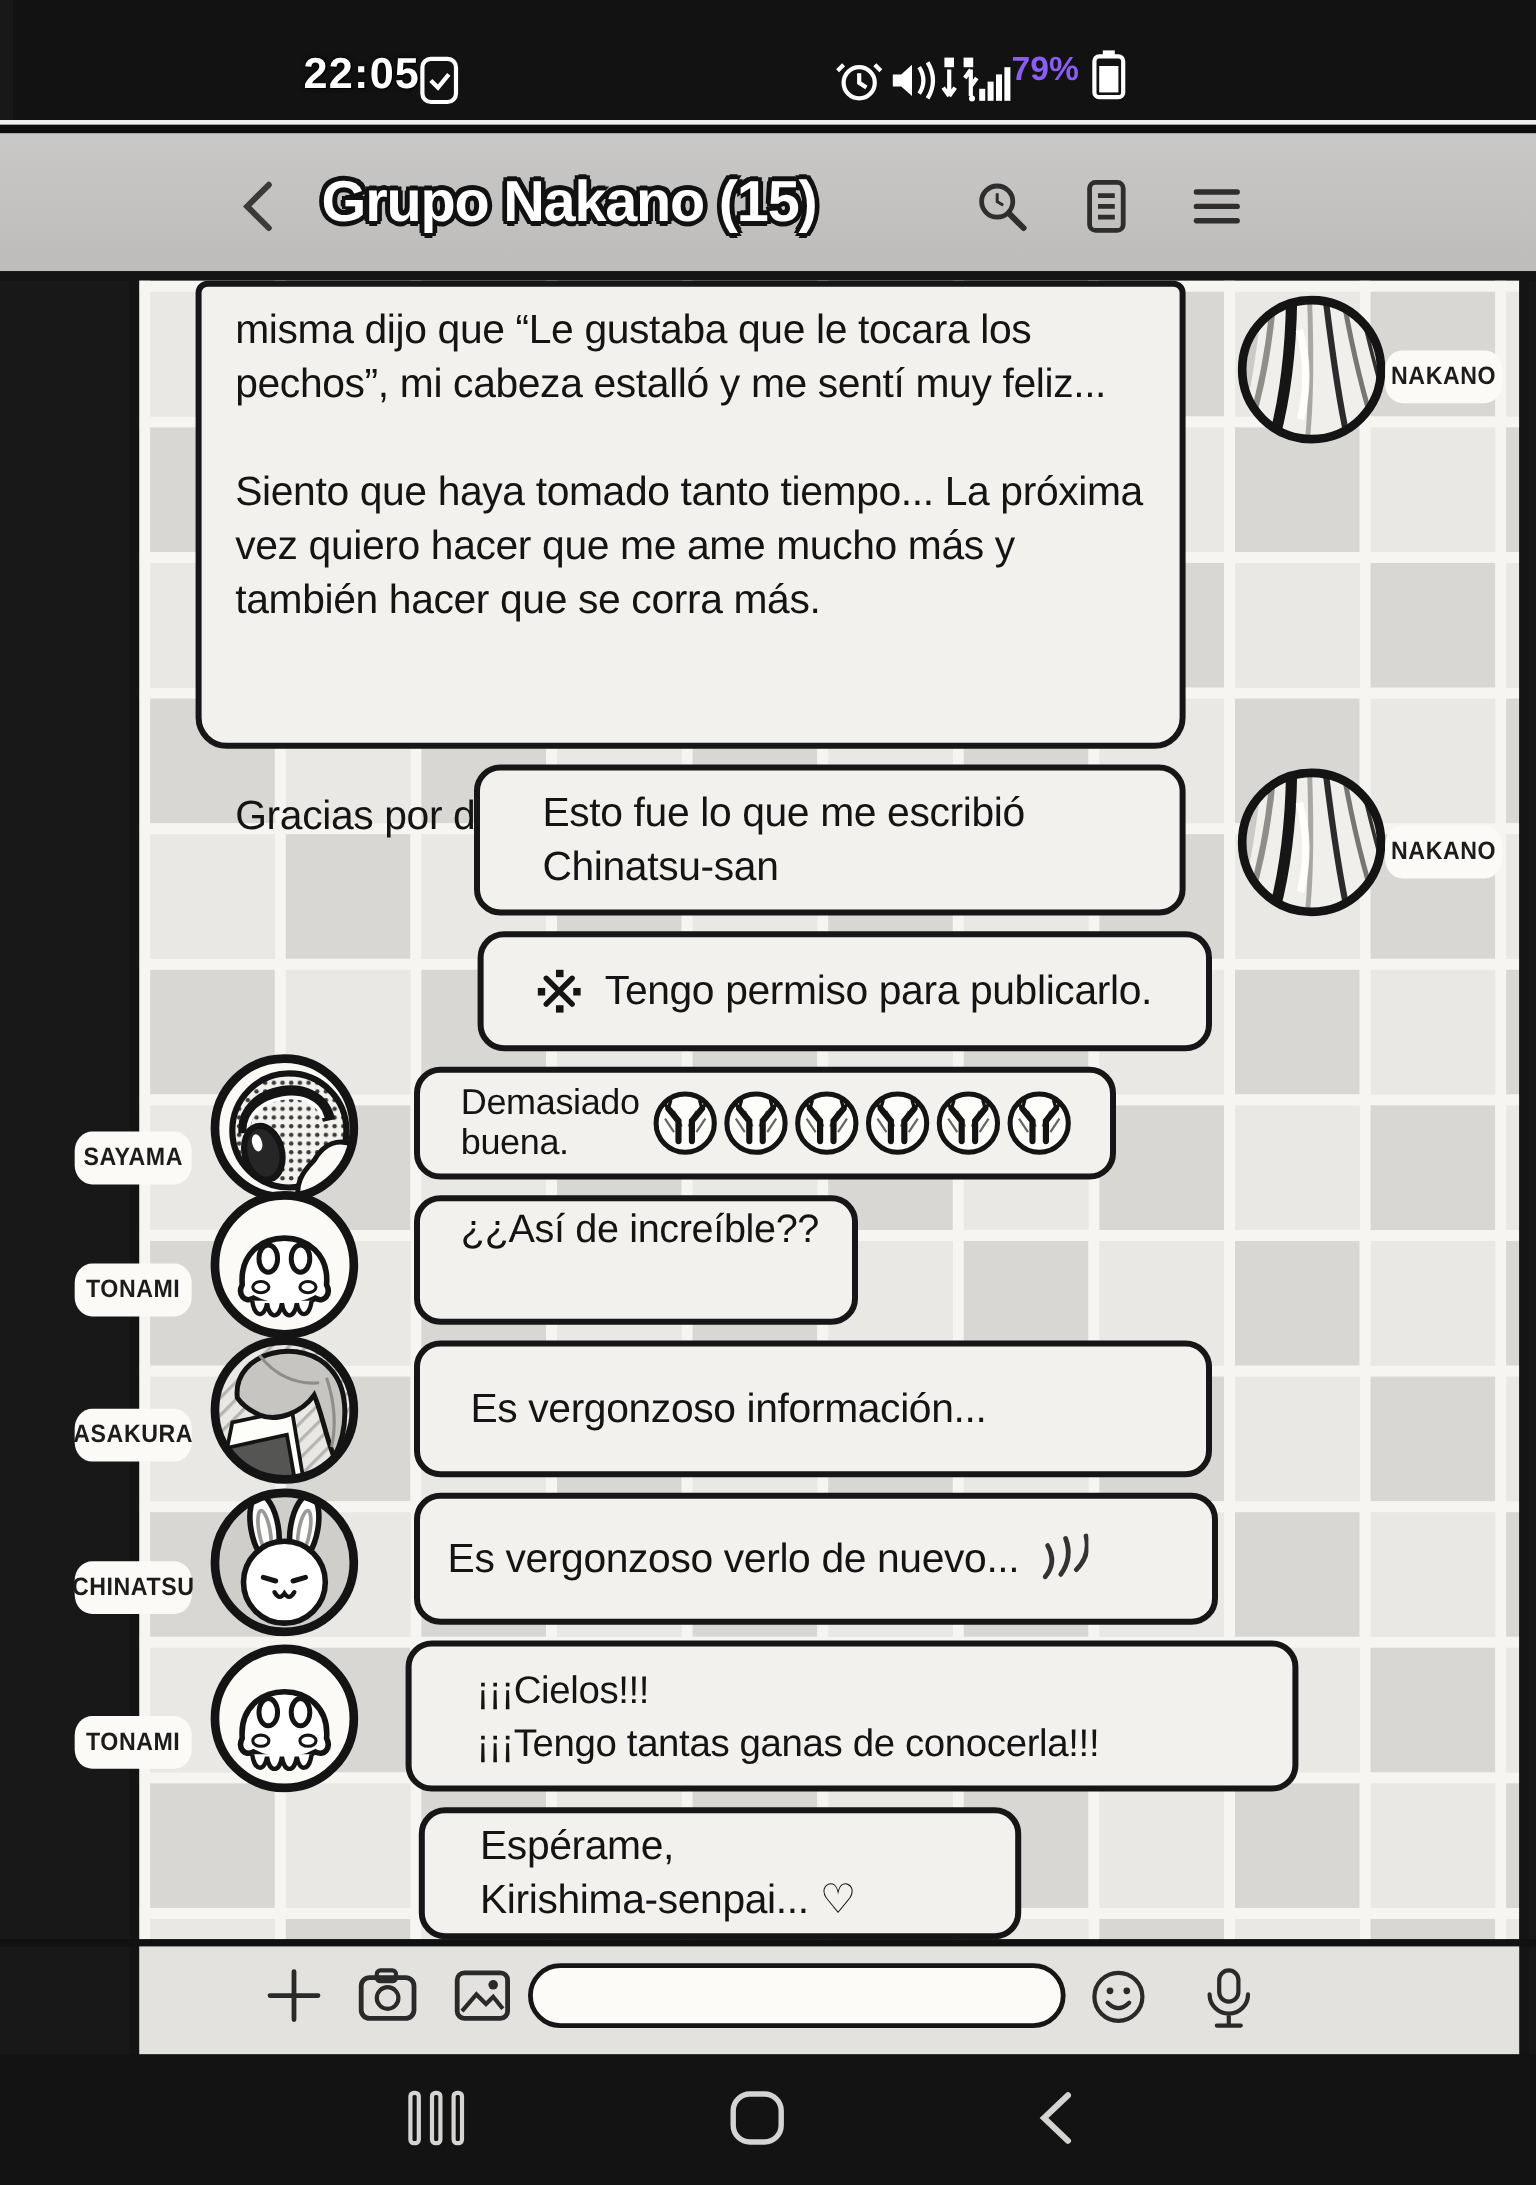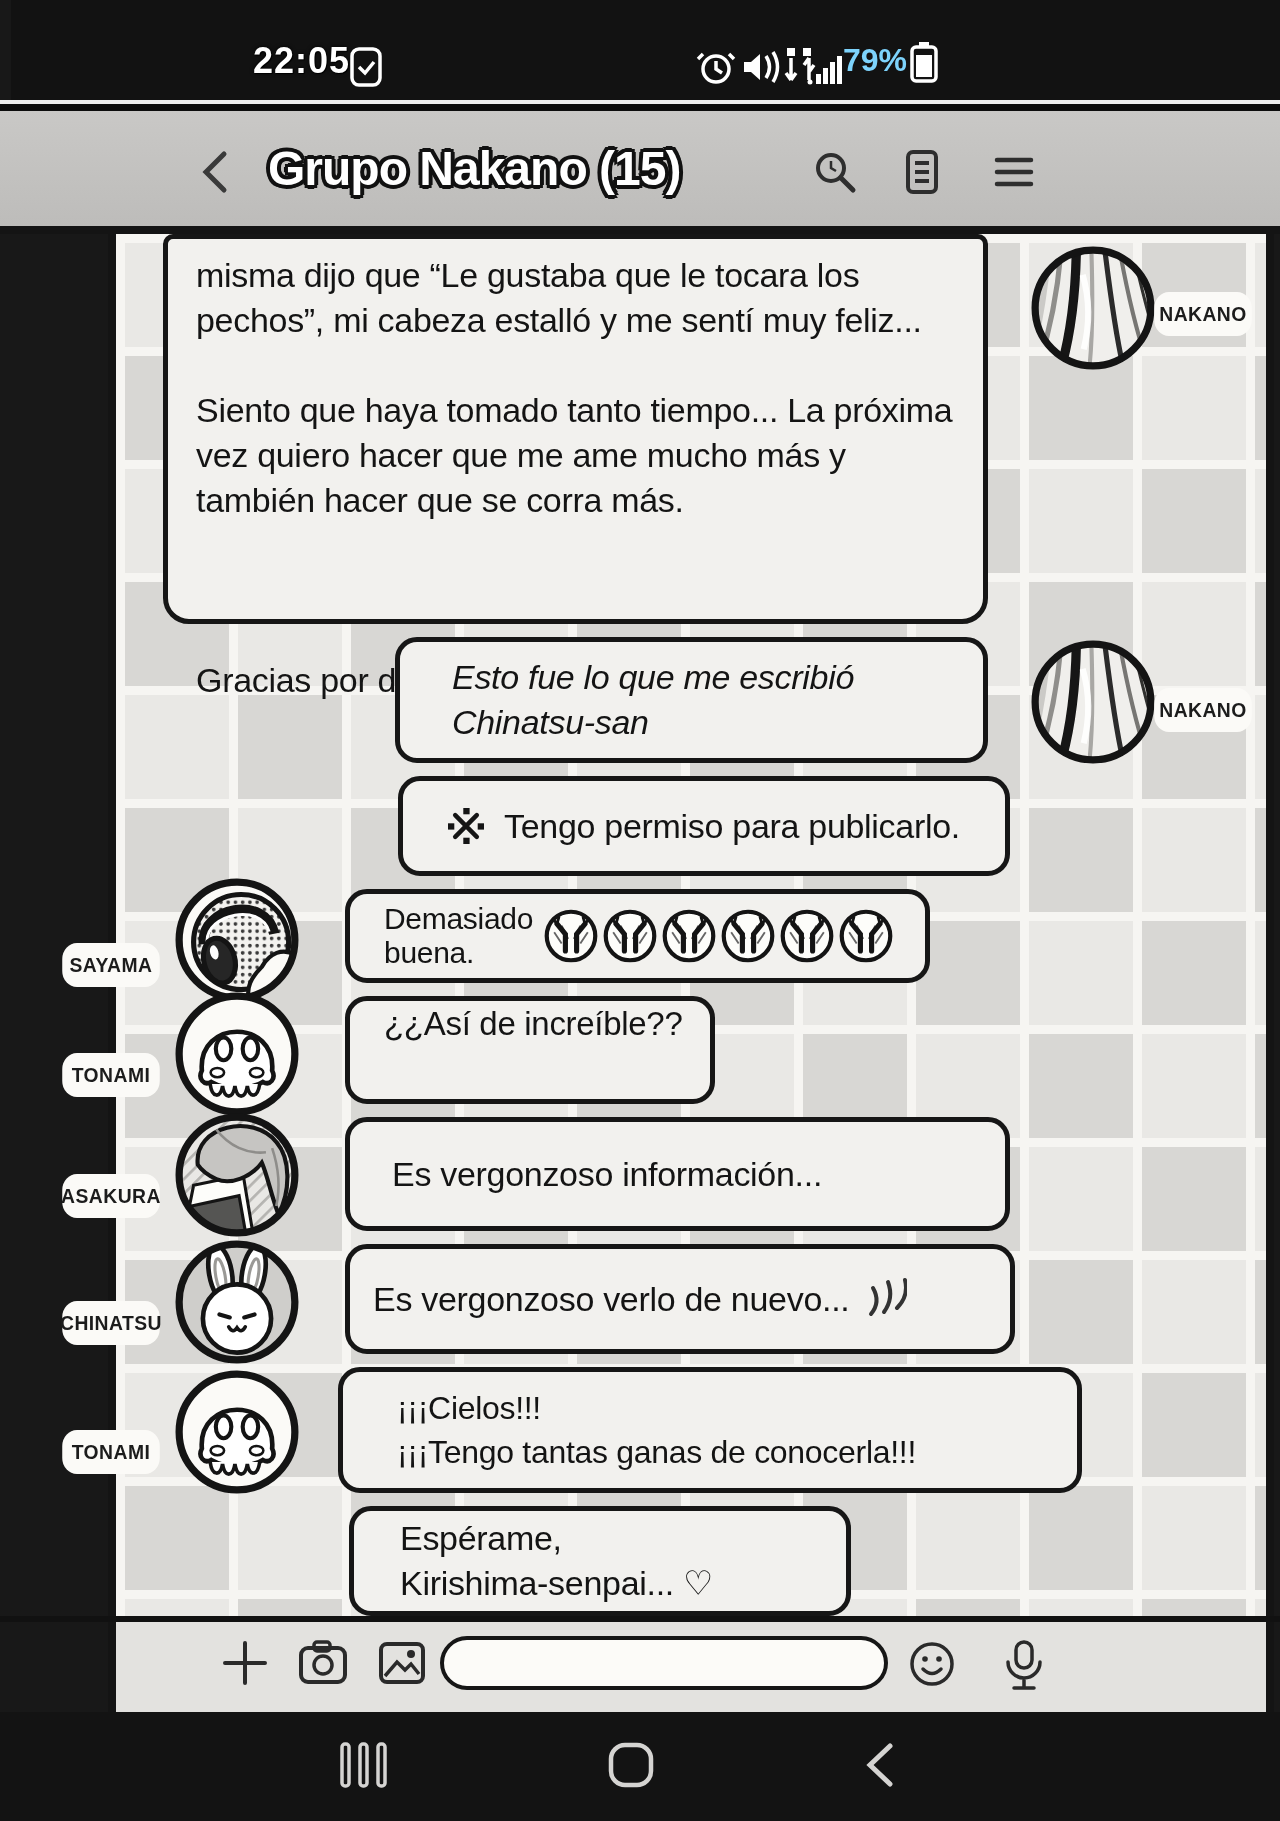--- a/index.html
+++ b/index.html
@@ -4,21 +4,21 @@
 <style>
   html,body{margin:0;padding:0;background:#000;}
   .page{position:relative;width:1280px;height:1821px;overflow:hidden;background:#181818;
         font-family:"Liberation Sans","DejaVu Sans",sans-serif;}
 
   
   .status-bar{position:absolute;left:0;top:0;width:1280px;height:100px;background:#121212;margin-left:11px;}
   .status-time{position:absolute;left:242px;top:40px;color:#fff;font-size:36px;font-weight:700;
                letter-spacing:1px;text-shadow:0 0 4px #000,1px 1px 0 #000;}
   .st-ic{position:absolute;top:46px;}
-  .pct{position:absolute;left:832px;top:42px;color:#7dd3fc;font-size:32px;font-weight:700;}
+  .pct{position:absolute;left:832px;top:42px;color:#8b5cf6;font-size:28px;font-weight:700;}
 
   
   .hdr-white-line{position:absolute;left:0;top:100px;width:1280px;height:4px;background:#efefef;}
   .hdr-black-line{position:absolute;left:0;top:104px;width:1280px;height:7px;background:#0d0d0d;}
   .header{position:absolute;left:0;top:111px;width:1280px;height:115px;
           background:linear-gradient(#c9c8c6,#bdbcba);}
   .hdr-bottom{position:absolute;left:0;top:226px;width:1280px;height:8px;background:#141414;}
   .title{position:absolute;left:268px;top:30px;font-size:48px;font-weight:700;letter-spacing:-1px;
          color:#fff;
          text-shadow:-3px -3px 0 #111,3px -3px 0 #111,-3px 3px 0 #111,3px 3px 0 #111,
@@ -244,21 +244,21 @@
 
 Gracias por darme esta oportunidad.</div>
   </div>
   <div class="avatar" style="left:1031px;top:246px">
     <svg width="124" height="124" viewBox="0 0 120 120">
         <use href="#av-nakano"></use>
       </svg>
   </div>
   <div class="name-pill" style="left:1150px;top:292px">NAKANO</div>
 
-  <div class="bubble" style="left:395px;top:637px;width:593px;height:126px;display:flex;align-items:center;padding-left:52px;font-style:italic;">
+  <div class="bubble" style="left:395px;top:637px;width:593px;height:126px;display:flex;align-items:center;padding-left:52px;">
     <svg class="tail" style="right:-46px;top:14px" width="54" height="44" viewBox="0 0 54 44">
       <use href="#tail-r-path" fill="#f2f1ee" stroke="#161616" stroke-width="4.5"></use>
     </svg>
     <div class="msg-text">Esto fue lo que me escribió
 Chinatsu-san</div>
   </div>
   <div class="avatar" style="left:1031px;top:640px">
     <svg width="124" height="124" viewBox="0 0 120 120">
         <use href="#av-nakano"></use>
       </svg>

